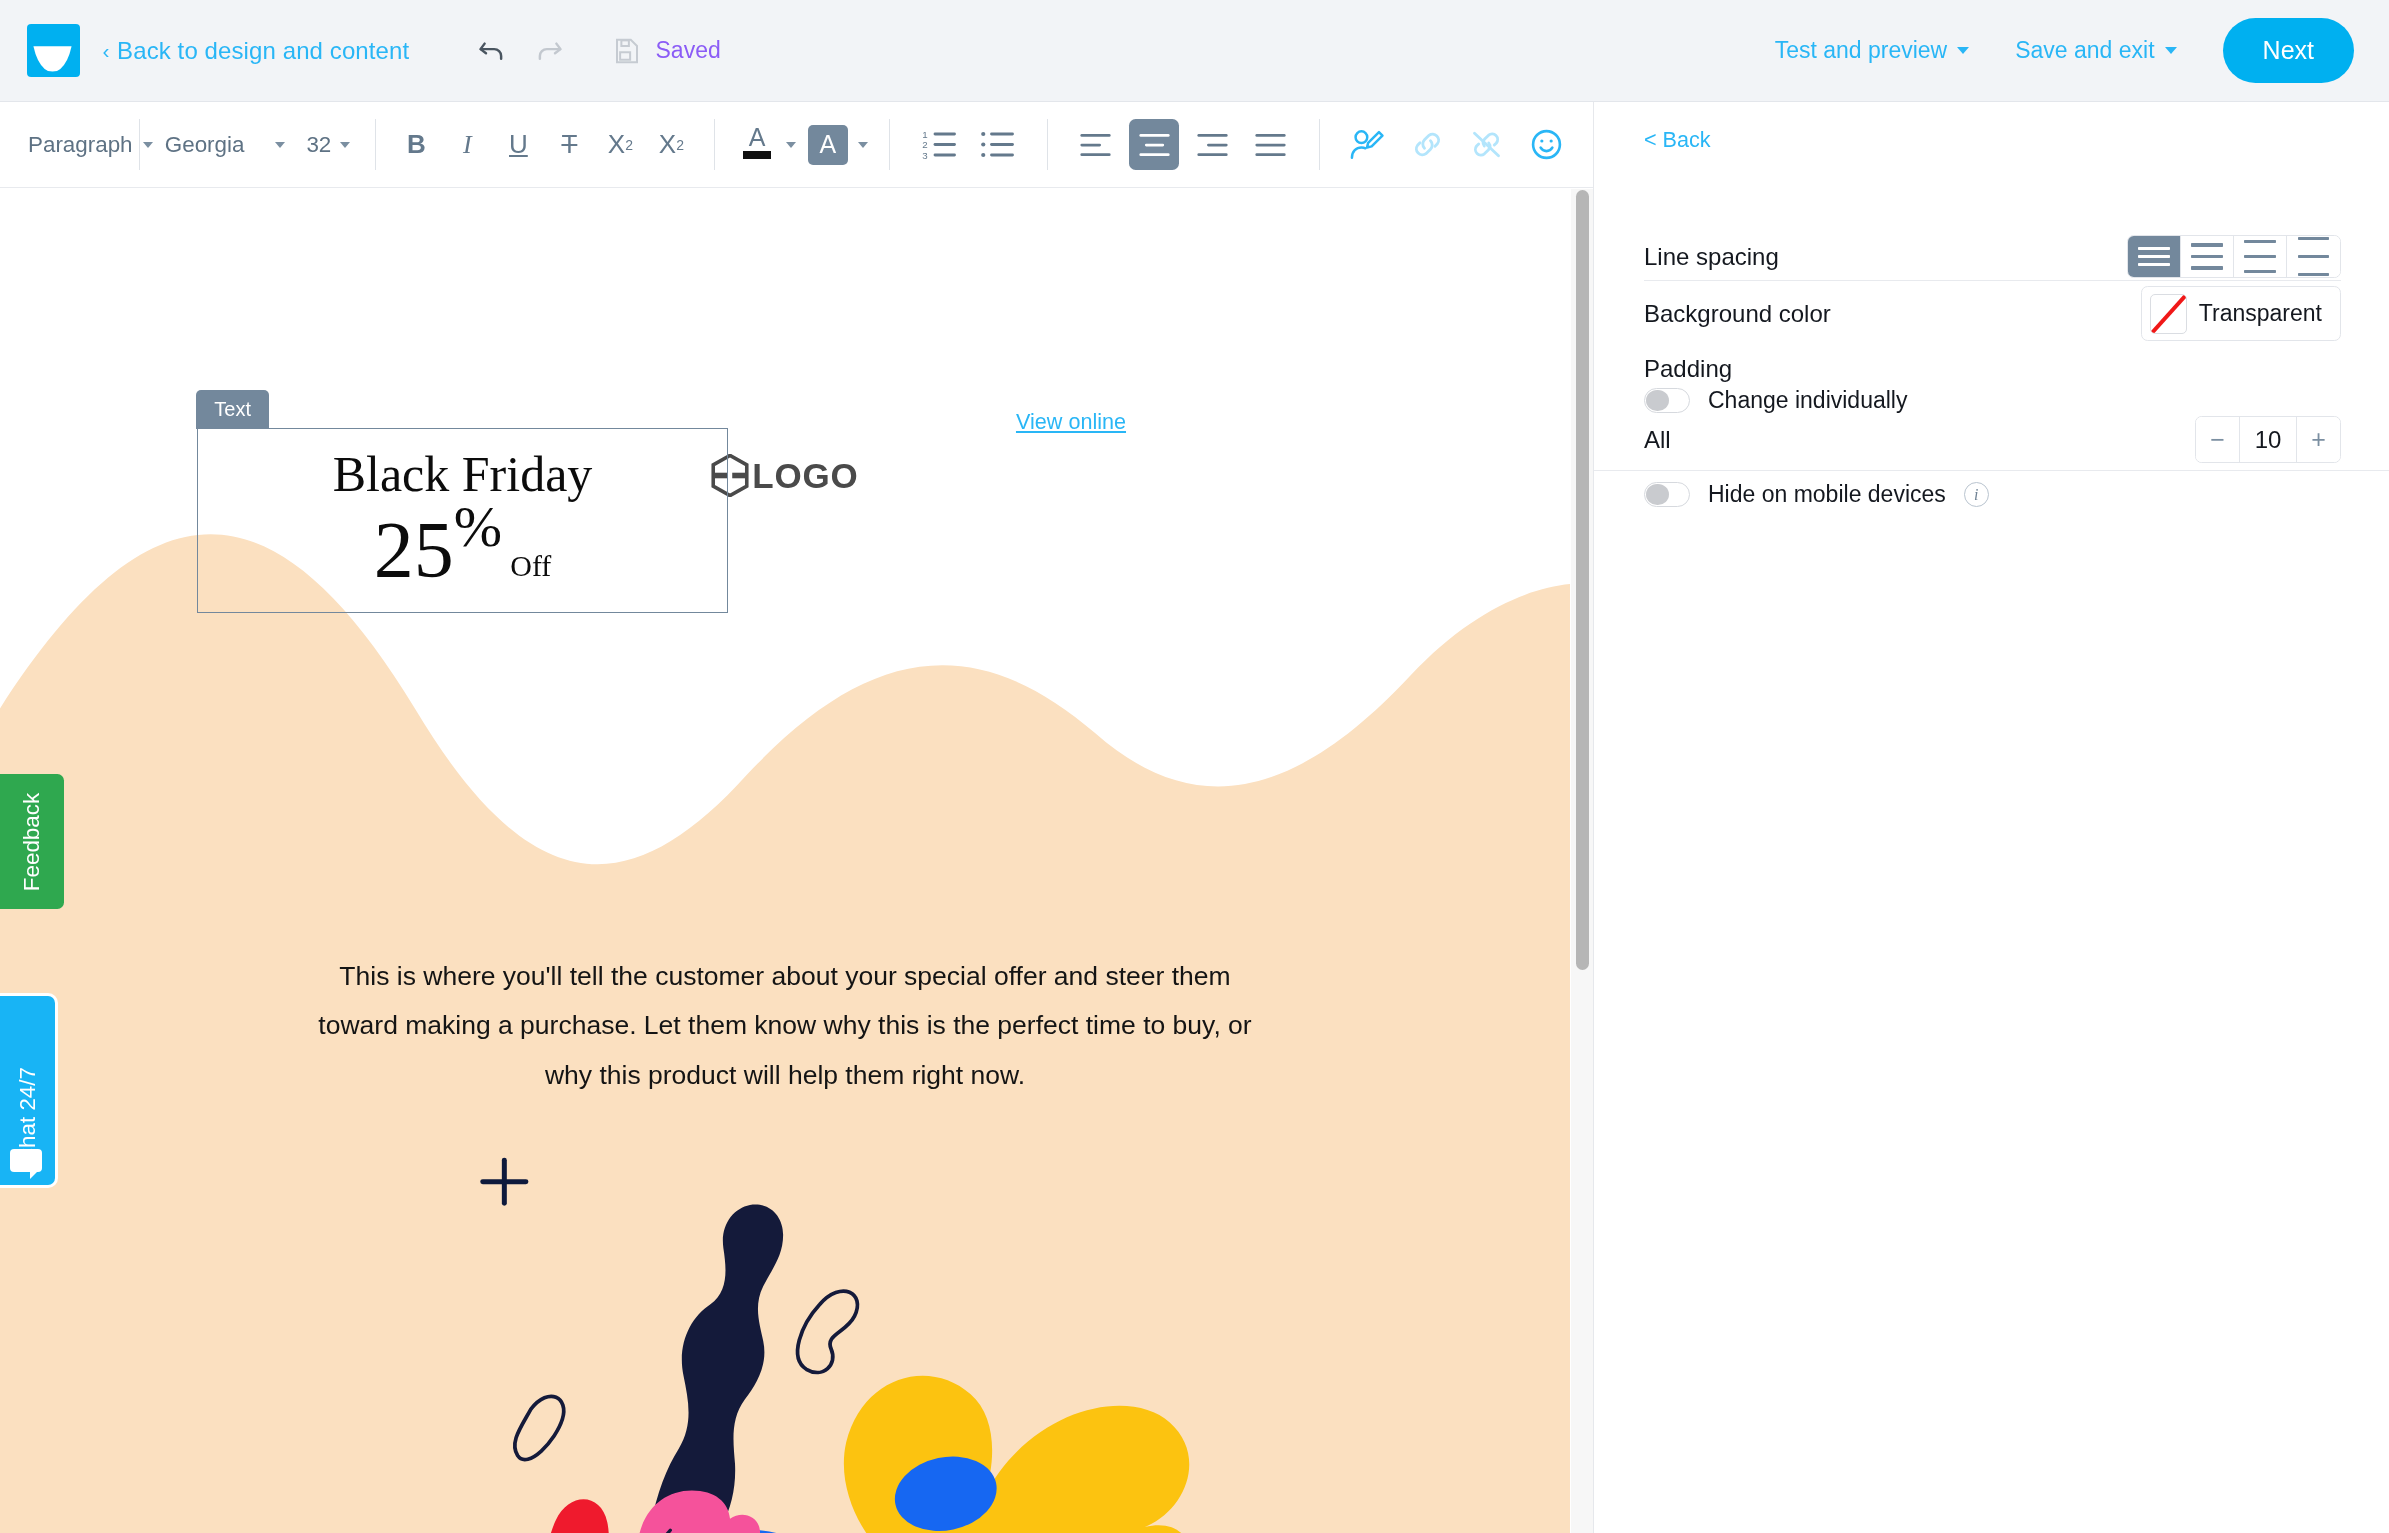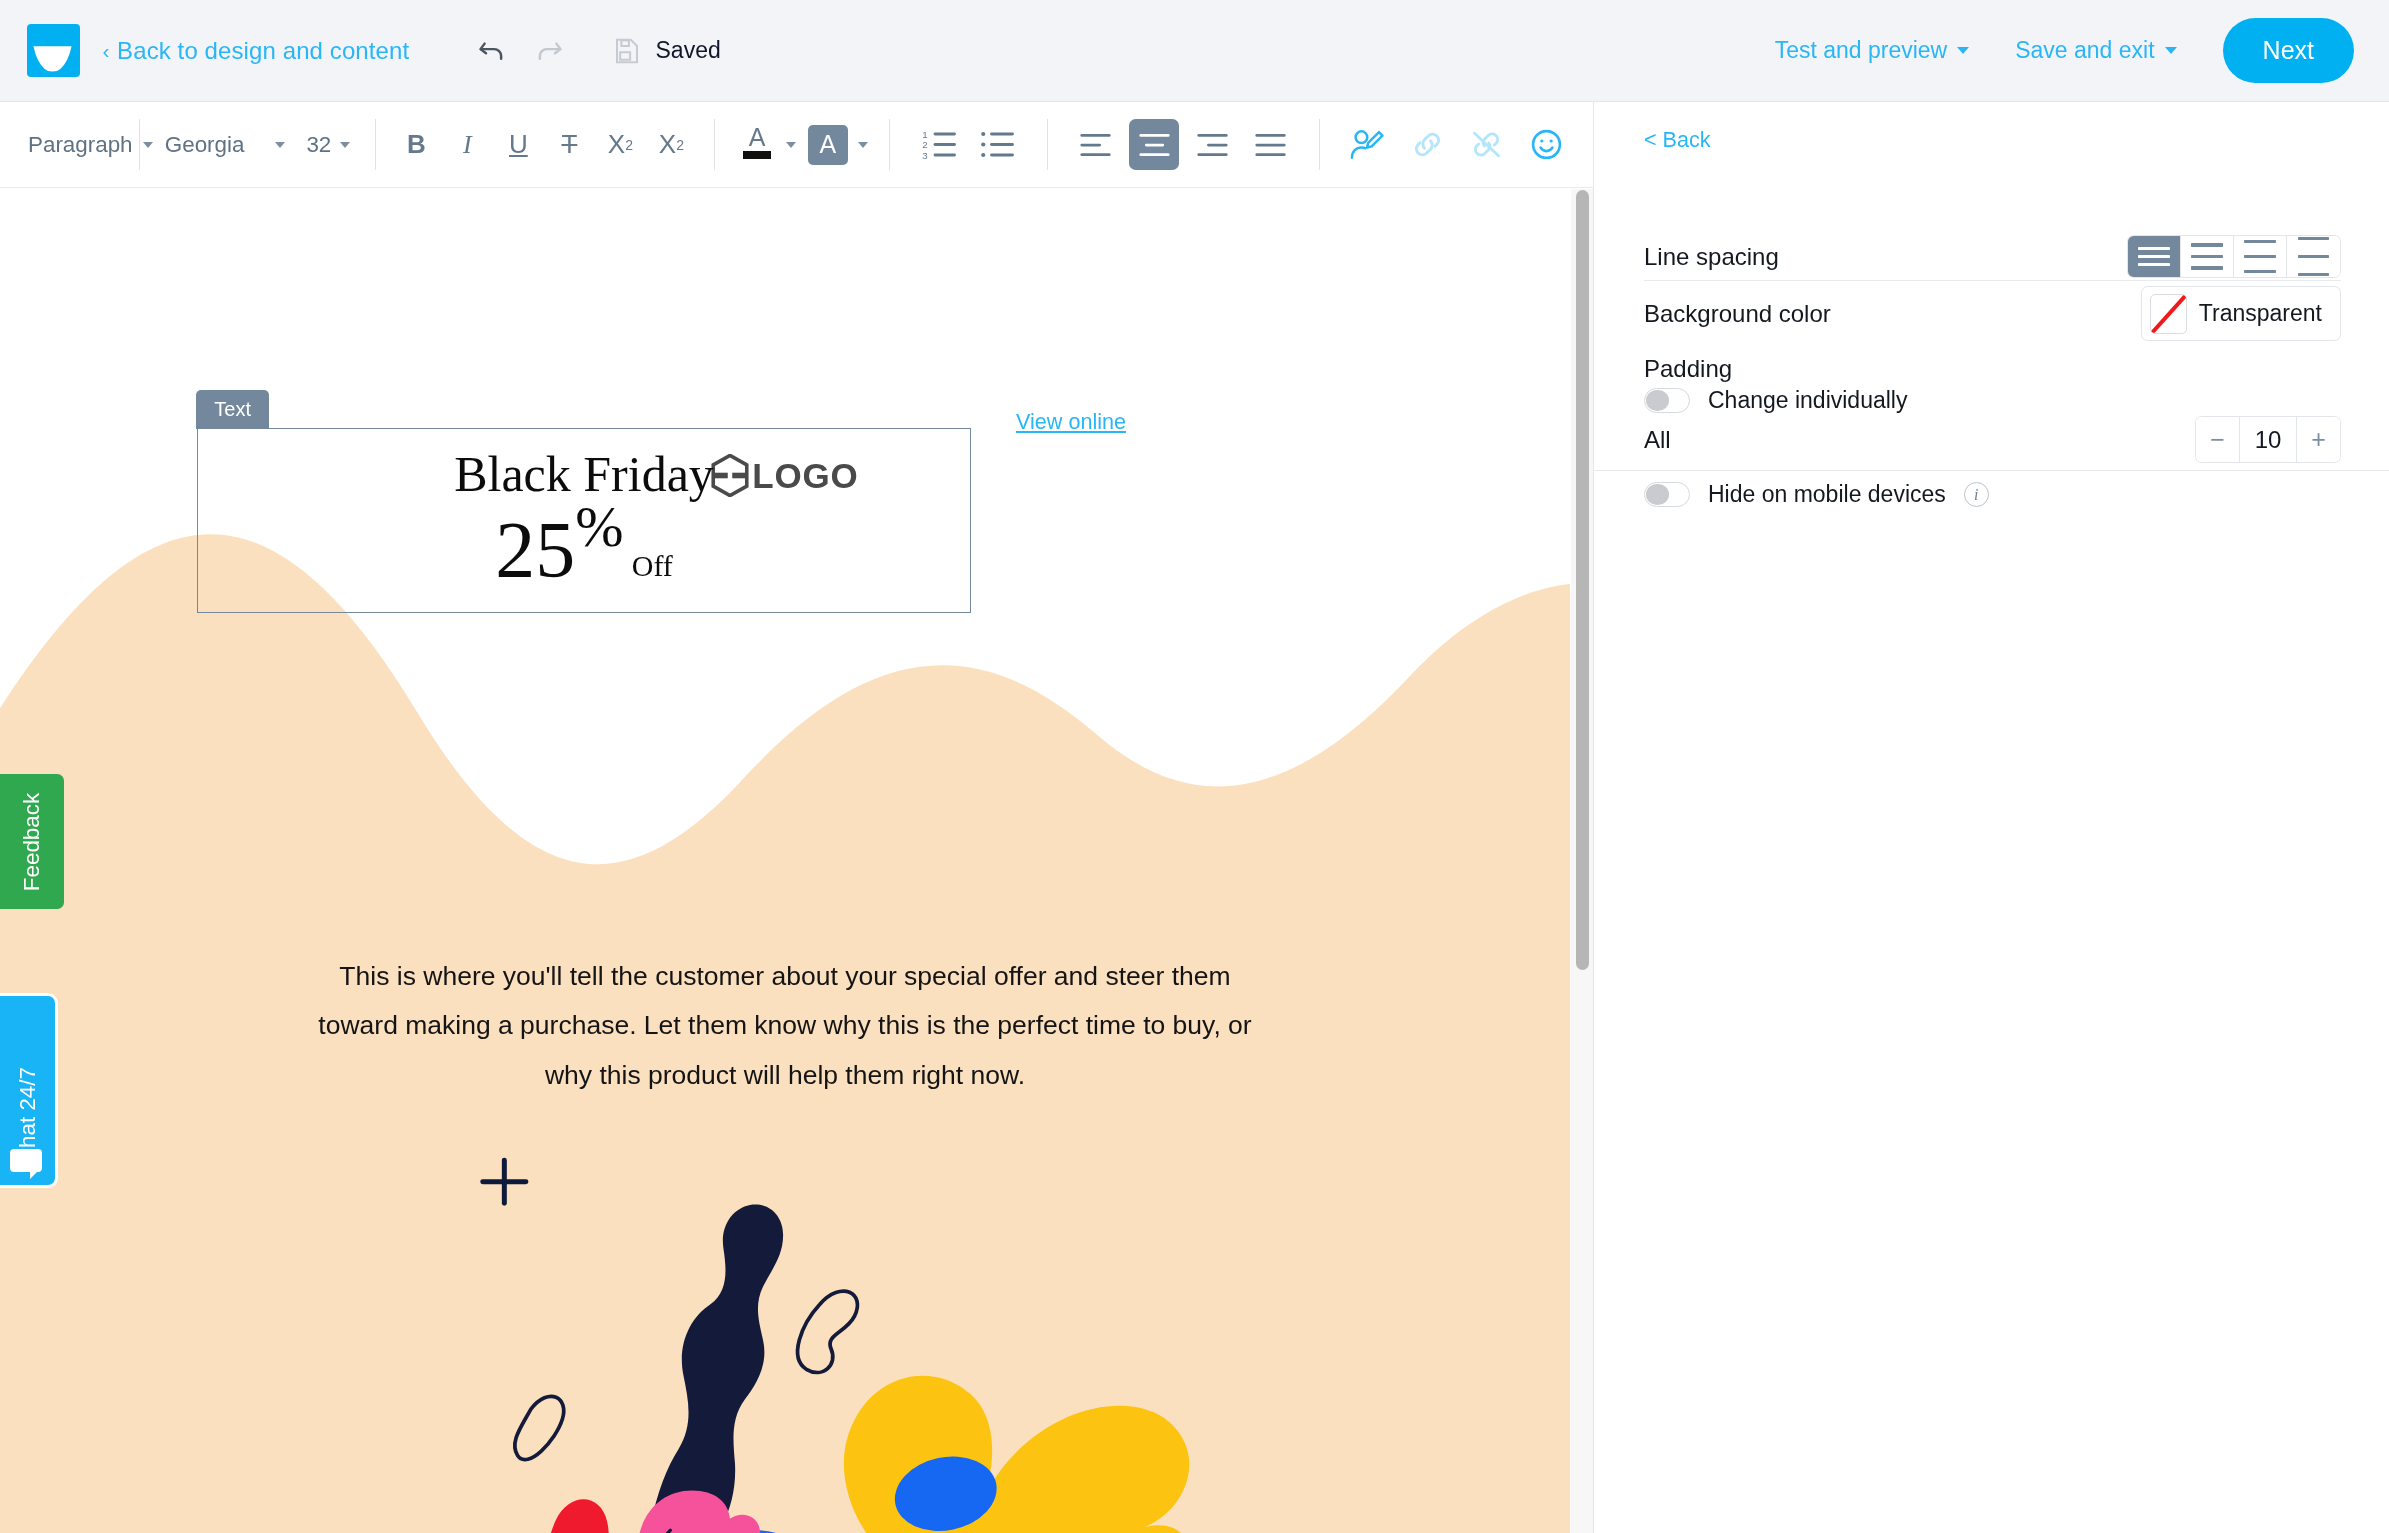--- a/index.html
+++ b/index.html
@@ -37,21 +37,21 @@
     cursor: pointer; text-decoration: none;
   }
   .chev-left { font-size: 21px; line-height: 1; }
 
   .undo-redo { display: flex; align-items: center; margin-left: 66px; gap: 25px; }
   .arrow-btn { width: 33px; height: 33px; cursor: pointer; }
   .arrow-btn svg { display: block; }
 
   .saved-wrap {
     display: flex; align-items: center; gap: 13.3px;
-    margin-left: 46px; color: #0f172a; font-size: 23px;
+    margin-left: 46px; color: #8b5cf6; font-size: 23px;
   }
 
   .topbar-right {
     margin-left: auto; display: flex; align-items: center;
     gap: 0; padding-right: 35px;
   }
   .tb-menu {
     color: #29b6f6; font-size: 23px; cursor: pointer;
     display: flex; align-items: center; gap: 10px;
     padding: 0 23px;
@@ -152,21 +152,21 @@
     font-size: 35px; font-weight: 700; letter-spacing: 0.8px; color: #4a4a4a;
     font-family: "Liberation Sans", sans-serif;
   }
 
   .wave { position: absolute; top: 337px; left: 0; width: 1570px; height: 1007px; }
   .wave svg { display: block; }
 
   
   .sel-block {
     position: absolute; left: 197px; top: 239px;
-    width: 774px; height: 185px;
+    width: 531px; height: 185px;
     border: 1.7px solid #73889c;
   }
   .sel-tab {
     position: absolute; left: -1.7px; top: -39px;
     background: #73889c; color: #fff;
     font-size: 20px; padding: 8.3px 18px 7.5px;
     border-radius: 5px 5px 0 0;
   }
   .promo {
     position: absolute; left: 0; top: 0; width: 100%;

